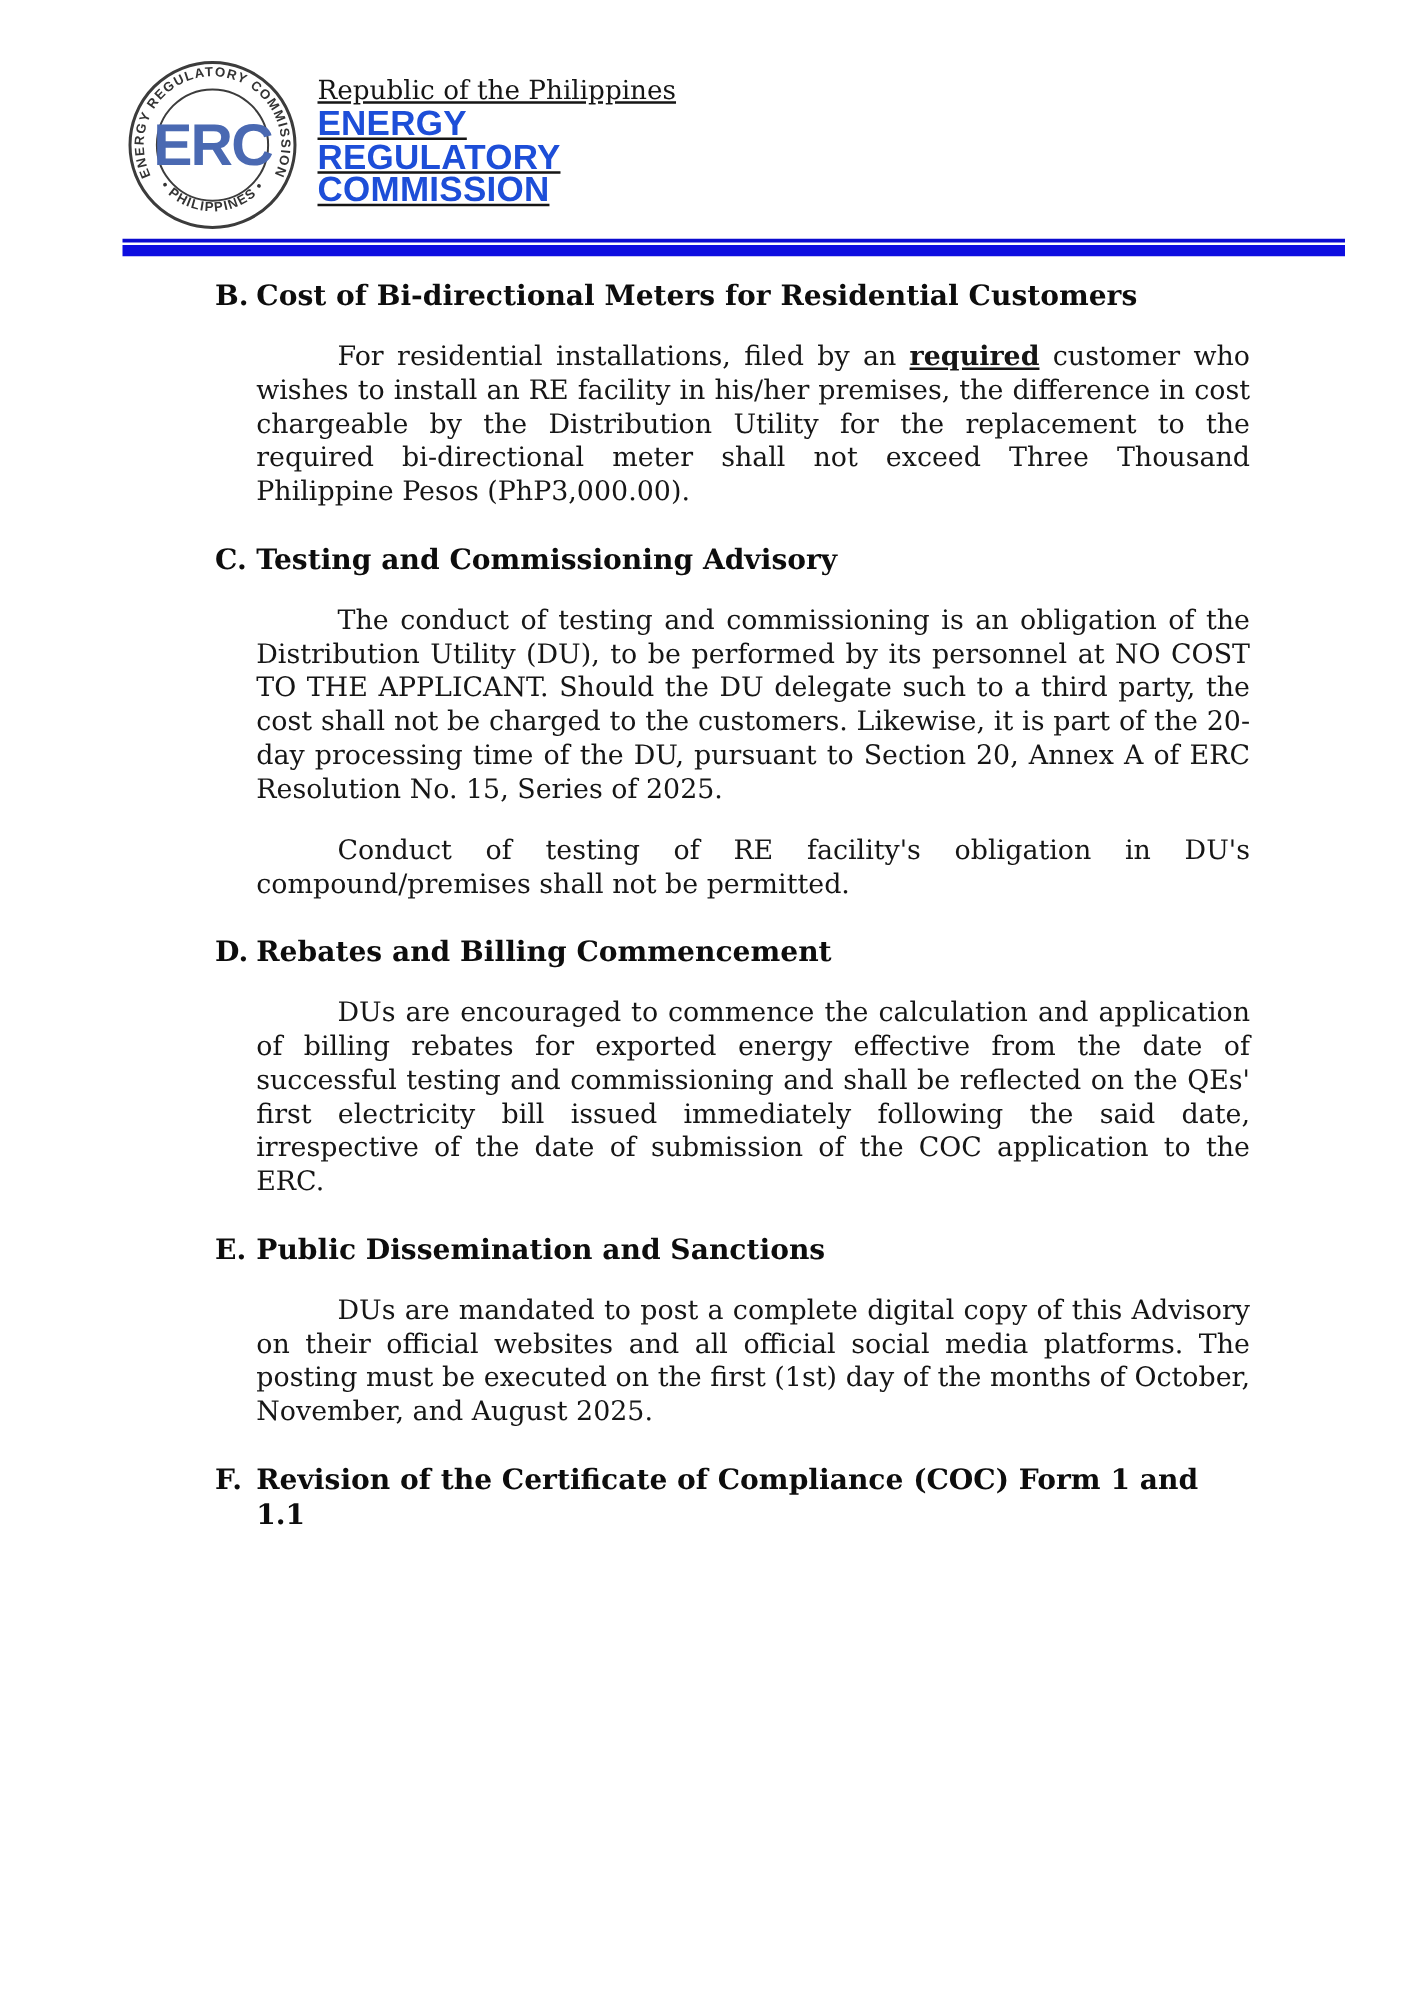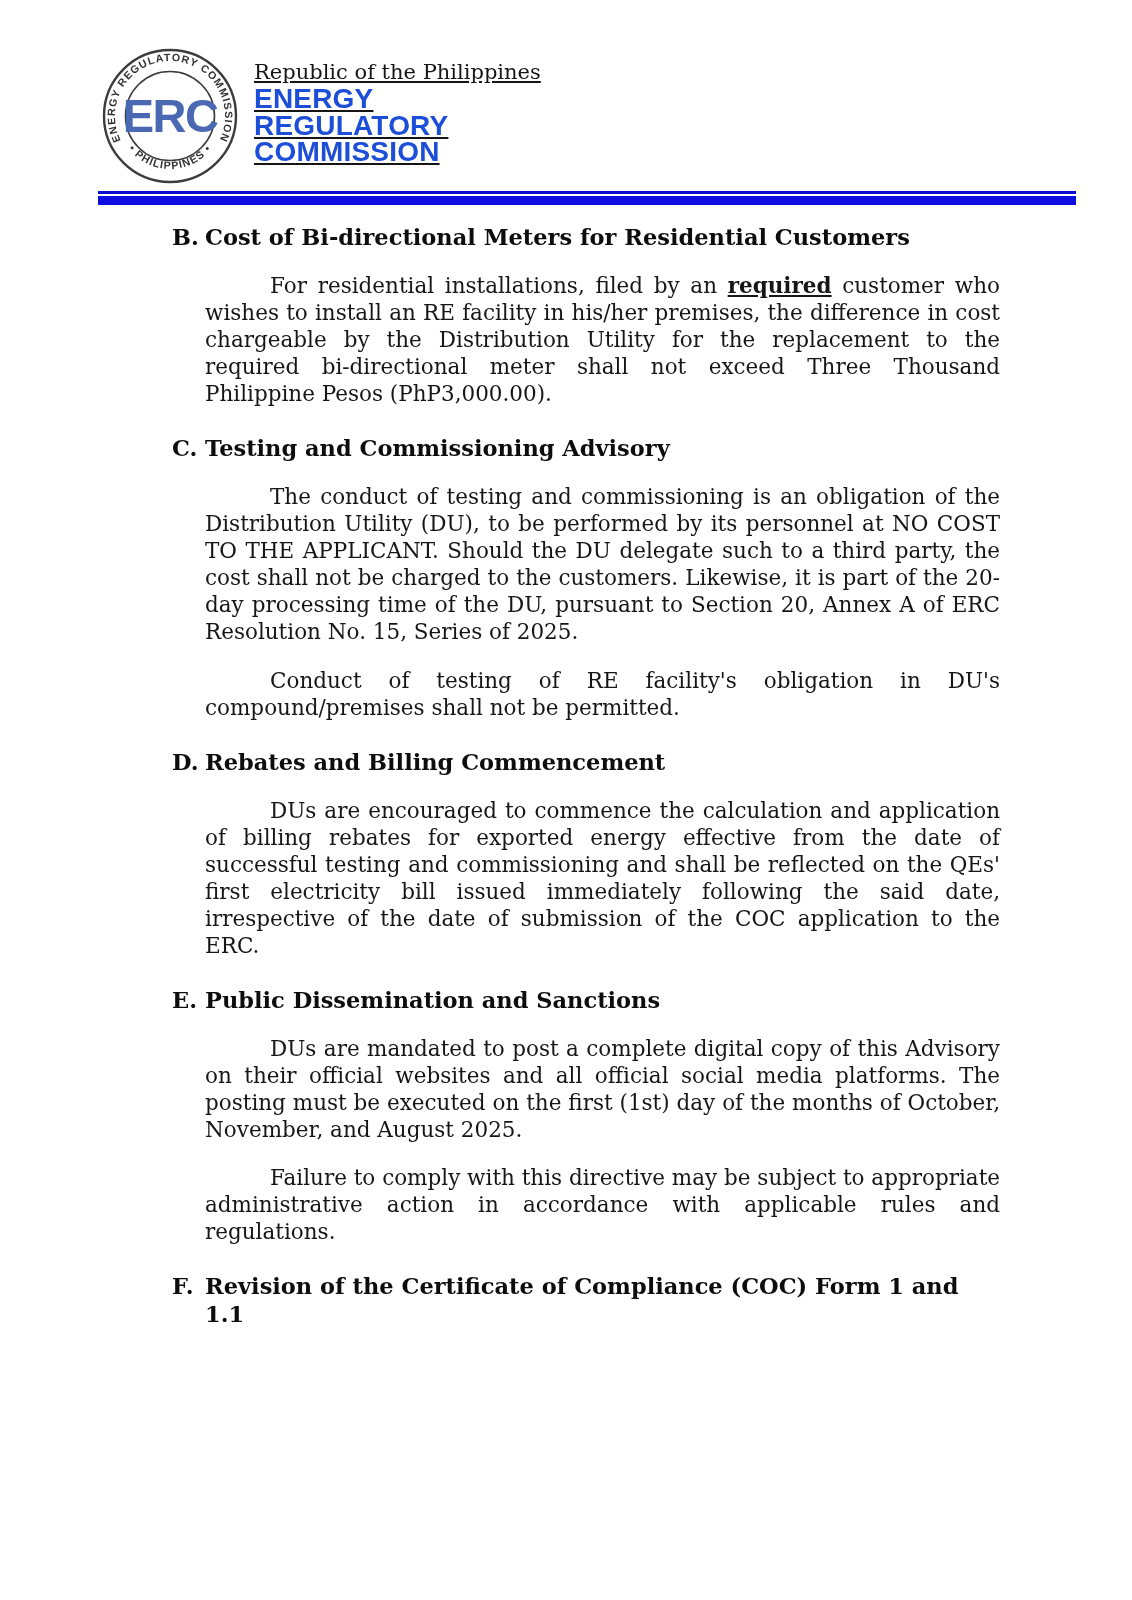--- a/index.html
+++ b/index.html
@@ -108,21 +108,20 @@
       </div>
       <p class="para"><span>DUs are encouraged to commence the calculation and application of billing rebates for exported energy effective from the date of successful testing and commissioning and shall be reflected on the QEs' first electricity bill issued immediately following the said date, irrespective of the date of submission of the COC application to the ERC.</span></p>
     </div>
 
     <div class="sec">
       <div class="sec-h">
         <span class="mk">E.</span>
         <span>Public Dissemination and Sanctions</span>
       </div>
       <p class="para"><span>DUs are mandated to post a complete digital copy of this </span><span class="seg-i">Advisory</span><span> on their official websites and all official social media platforms. The posting must be executed on the first (1st) day of the months of October, November, and August 2025.</span></p>
-      <p class="para"><span>Failure to comply with this directive may be subject to appropriate administrative action in accordance with applicable rules and regulations.</span></p>
     </div>
 
     <div class="sec">
       <div class="sec-h">
         <span class="mk">F.</span>
         <span>Revision of the Certificate of Compliance (COC) Form 1 and 1.1</span>
       </div>
     </div>
 
   </div>

